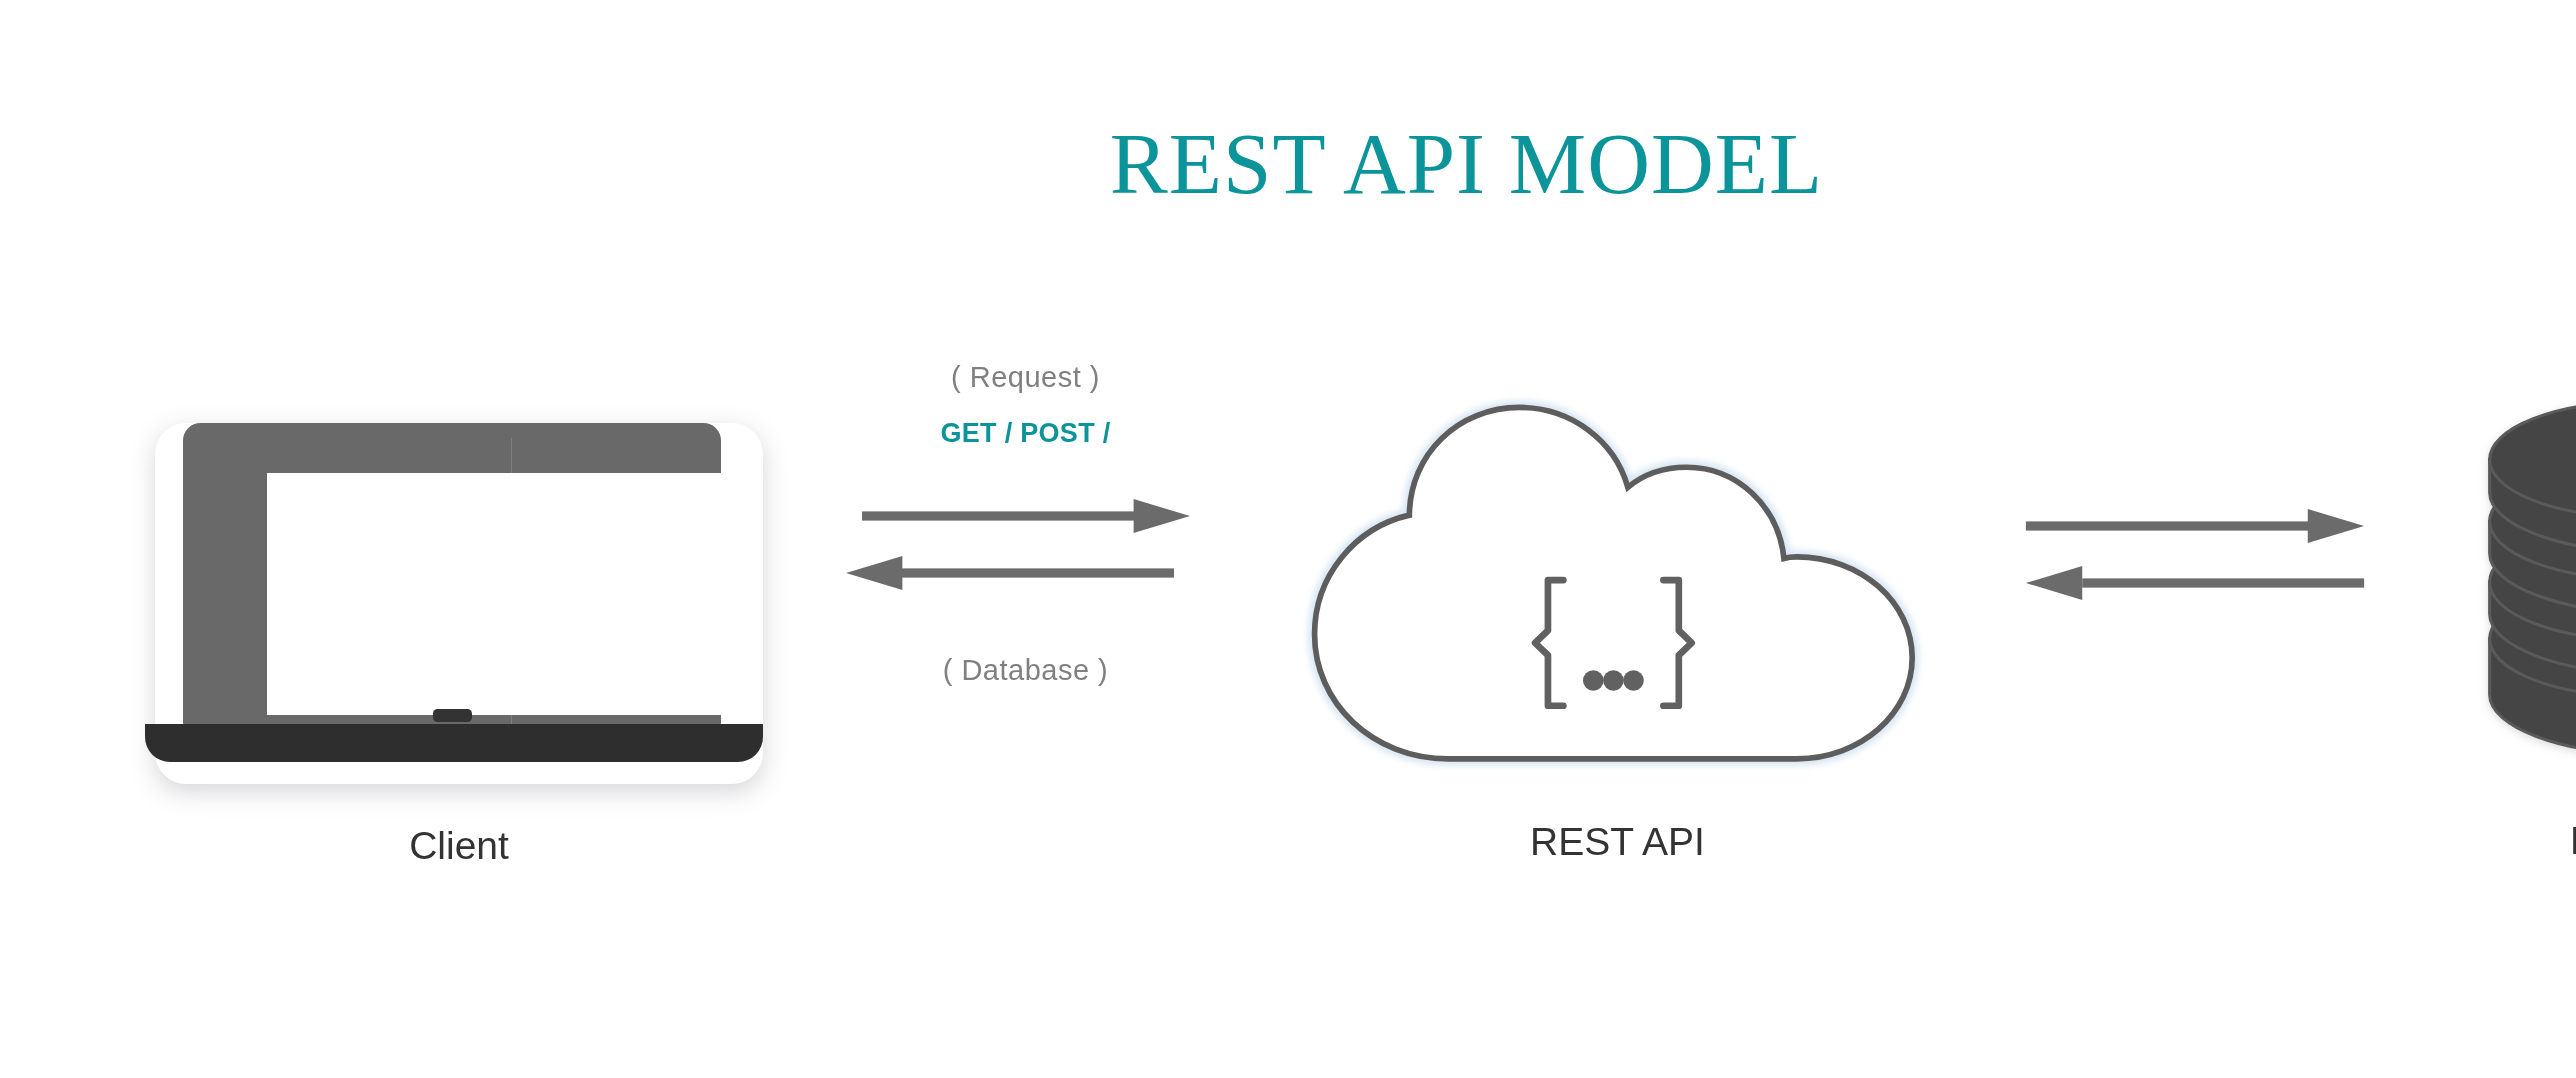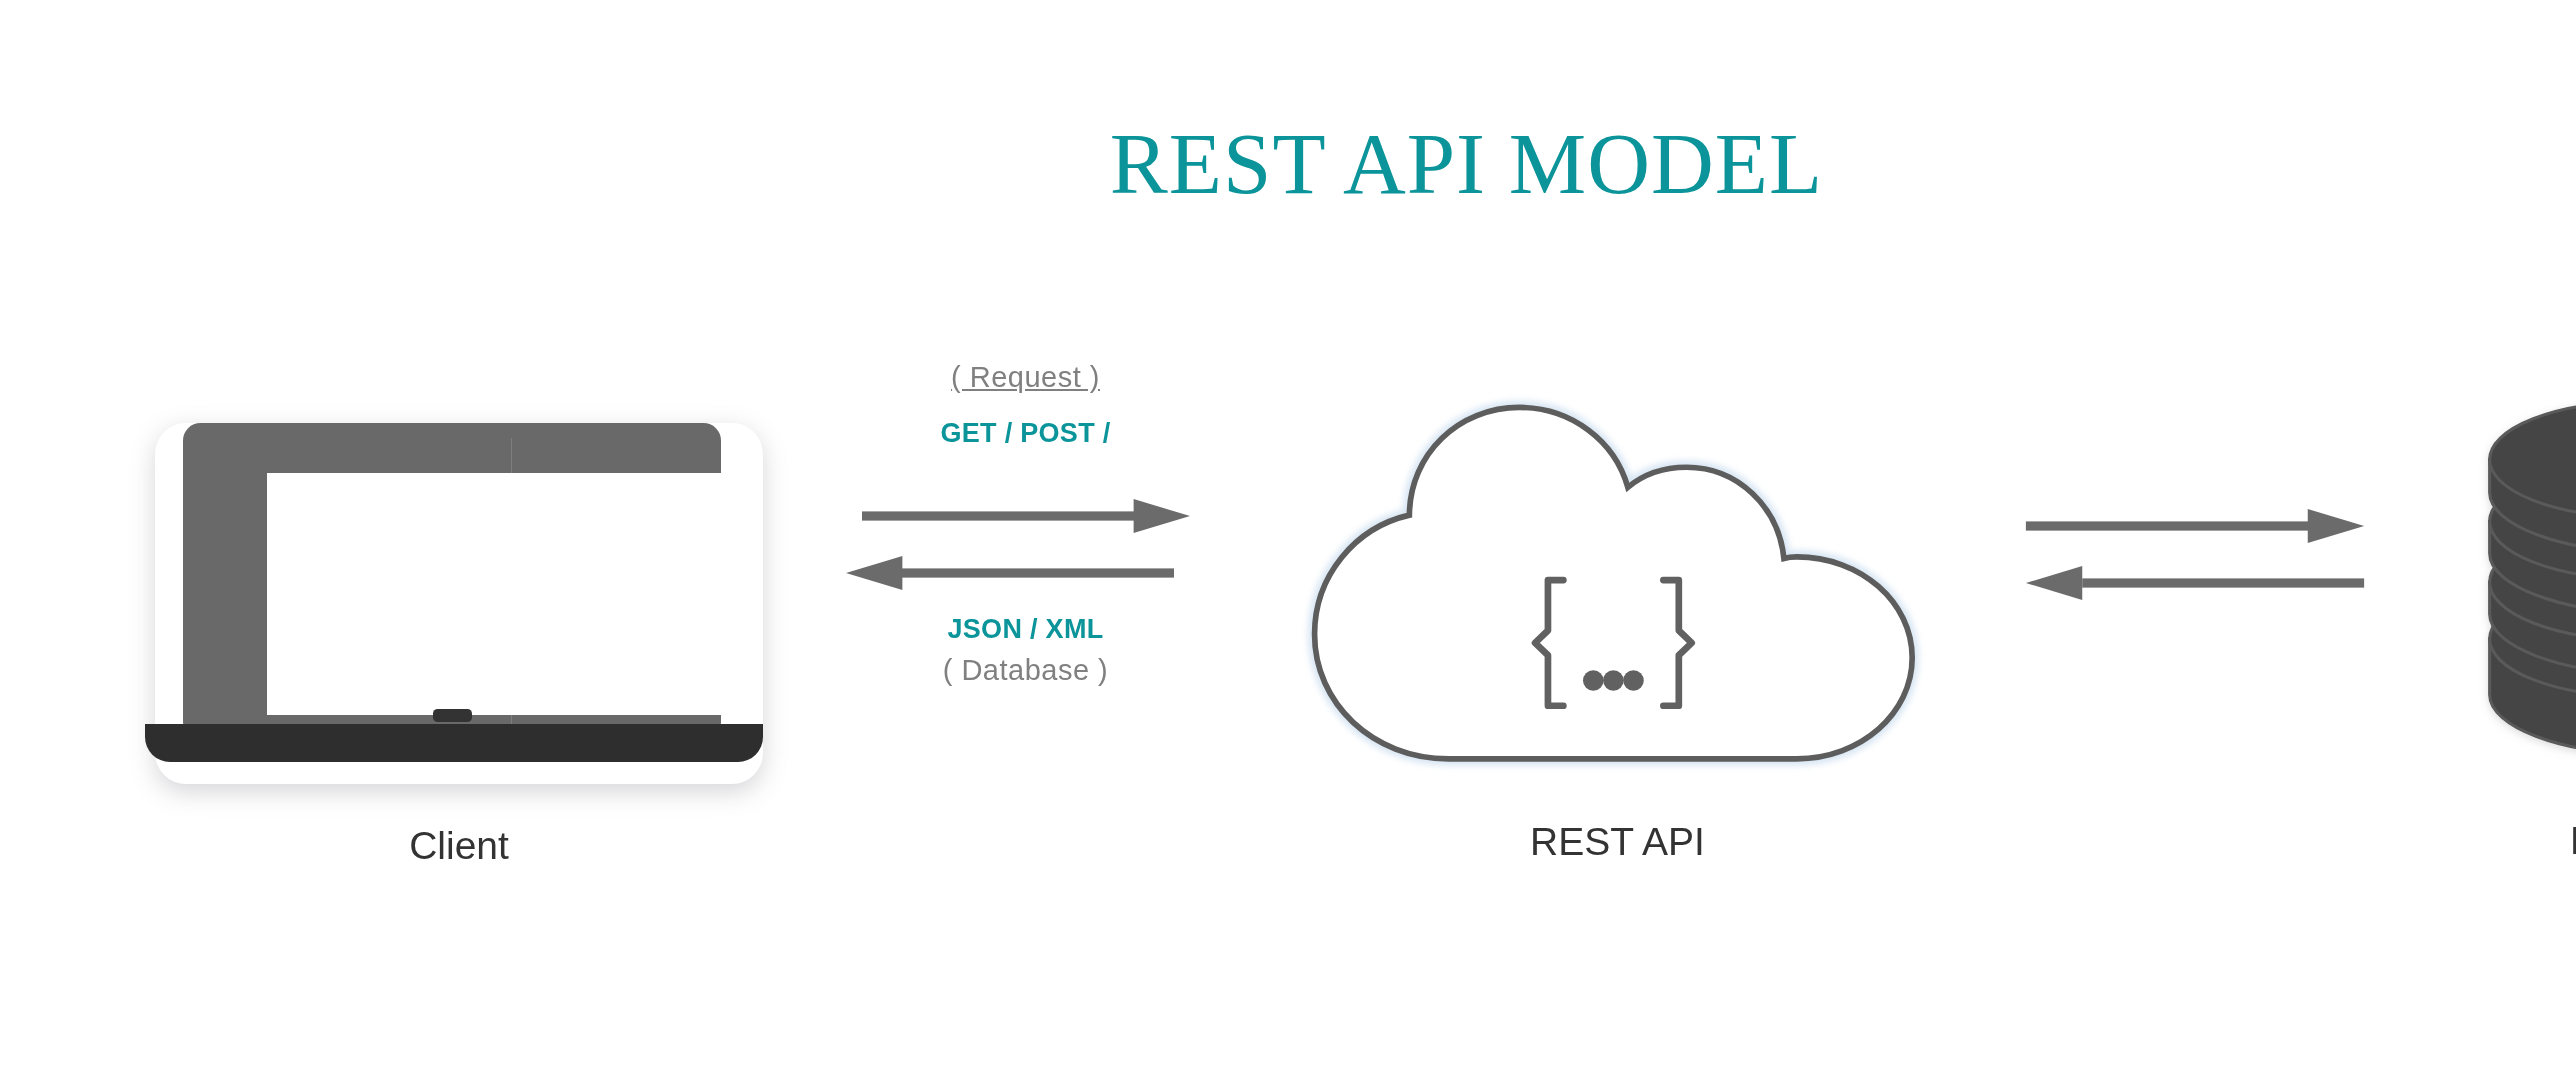--- a/index.html
+++ b/index.html
@@ -120,21 +120,21 @@
     color: #808080;
     letter-spacing: 0.5px;
   }
   .msg-verb {
     font-size: 27px;
     line-height: 32px;
     color: #0b9499;
     font-weight: bold;
     letter-spacing: 0.3px;
   }
-  #msg-request   { position: absolute; left: 0; top: 0px; text-decoration: underline; }
+  #msg-request   { position: absolute; left: 0; top: 0px; }
   #msg-verbs-1   { position: absolute; left: 0; top: 56px; }
   #msg-verbs-2   { position: absolute; left: 0; top: 75px; }
   #msg-arrow-fwd { position: absolute; left: 57px; top: 134px; }
   #msg-arrow-bwd { position: absolute; left: 41px; top: 191px; }
   #msg-json      { position: absolute; left: 0; top: 252px; }
   #msg-response  { position: absolute; left: 0; top: 293px; }
 
   
   #api-db-arrows {
     position: absolute;
@@ -222,21 +222,20 @@
       </svg>
     </div>
 
     <div id="msg-arrow-bwd">
       <svg width="330" height="41" viewBox="0 0 640 80" xmlns="http://www.w3.org/2000/svg">
         <rect x="95" y="32" width="545" height="18" fill="#6b6b6b"></rect>
         <polygon points="110,8 0,41 110,74" fill="#6b6b6b"></polygon>
       </svg>
     </div>
 
-    <div id="msg-json" class="msg-line msg-verb">JSON / XML</div>
 
     <div id="msg-response" class="msg-line msg-paren">( Database )</div>
   </div>
 
   <div id="api-node">
     <svg id="cloud-glow" viewBox="0 0 1360 790" xmlns="http://www.w3.org/2000/svg">
       <path d="M 352 712
                C 205 712, 92 604, 92 470
                C 92 357, 171 263, 276 239
                C 277 120, 372 30, 490 30

